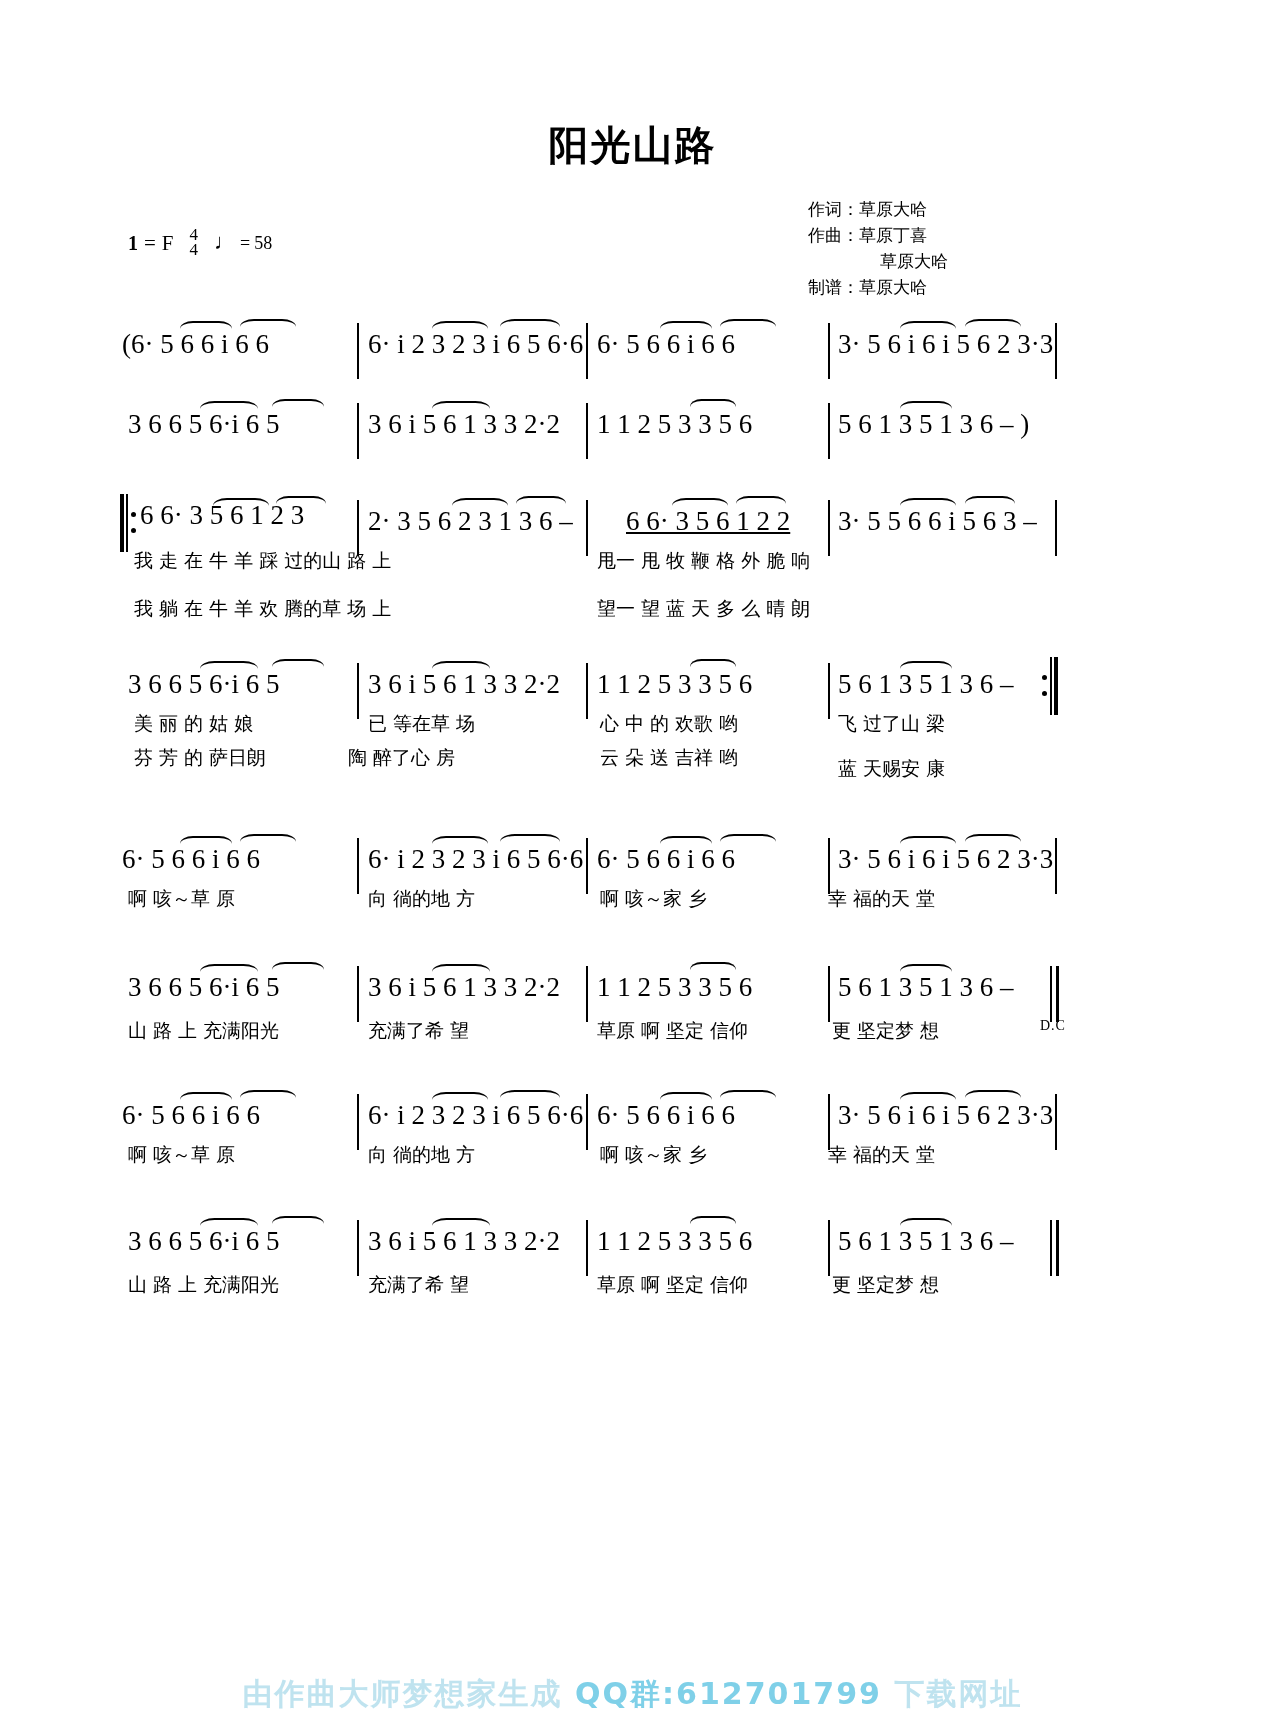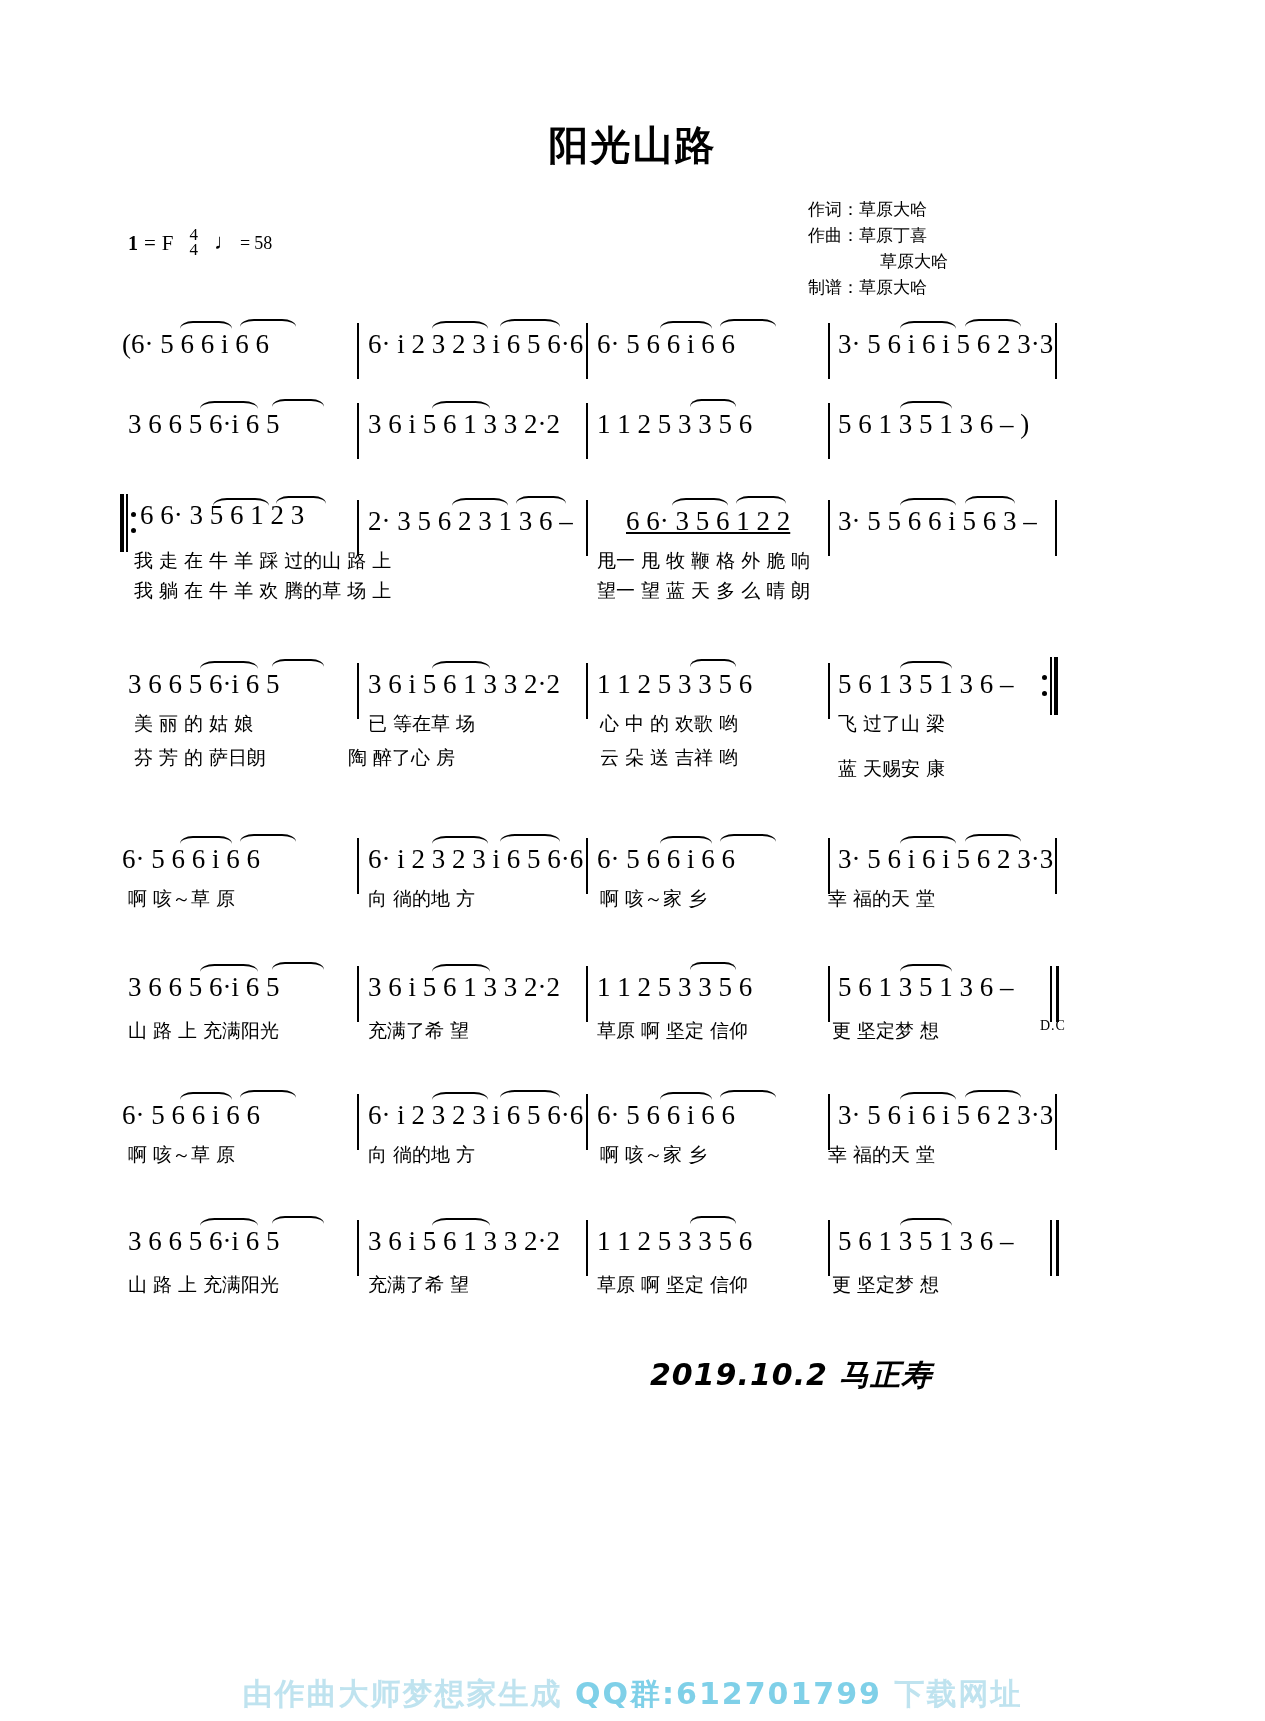--- a/index.html
+++ b/index.html
@@ -227,21 +227,21 @@
       <div class="bar tall" style="left:586px;top:8px;"></div>
       <div class="cell notes" style="left:626px;top:14px;text-decoration:underline;">6 6·   3 5 6  1 2 2</div>
       <div class="bar tall" style="left:828px;top:8px;"></div>
       <div class="cell notes" style="left:838px;top:14px;">3·  5 5 6 6 i 5 6 3 –</div>
       <div class="bar tall" style="left:1055px;top:8px;"></div>
     </div>
     <div class="lyricline" style="top:6px;">
       <div class="cell lyr" style="left:134px;top:0;">我 走 在 牛   羊 踩   过的山 路  上</div>
       <div class="cell lyr" style="left:597px;top:0;">甩一 甩 牧    鞭  格  外 脆    响</div>
     </div>
-    <div class="lyricline" style="top:2px;text-decoration:underline;">
+    <div class="lyricline" style="top:20px;text-decoration:underline;">
       <div class="cell lyr" style="left:134px;top:0;">我 躺 在 牛   羊 欢   腾的草 场  上</div>
       <div class="cell lyr" style="left:597px;top:0;">望一 望 蓝    天  多  么 晴    朗</div>
     </div>
   </div>
 
   <div class="system" style="top:655px;">
     <div class="noteline">
       <div class="slur" style="left:200px;top:6px;width:58px;"></div>
       <div class="slur" style="left:272px;top:4px;width:52px;"></div>
       <div class="slur" style="left:432px;top:6px;width:58px;"></div>
@@ -374,21 +374,20 @@
       <div class="dblbar" style="left:1050px;top:8px;"></div>
     </div>
     <div class="lyricline" style="top:10px;">
       <div class="cell lyr" style="left:128px;top:0;">山 路 上   充满阳光</div>
       <div class="cell lyr" style="left:368px;top:0;">充满了希    望</div>
       <div class="cell lyr" style="left:597px;top:0;">草原  啊  坚定  信仰</div>
       <div class="cell lyr" style="left:832px;top:0;">更 坚定梦     想</div>
     </div>
   </div>
 
-  <div class="signature" style="left:650px;top:1355px;">2019.10.2  马正寿</div>
 
   <div class="footer">
     <span>由作曲大师梦想家生成</span>
     <span class="accent">QQ群:612701799</span>
     <span>下载网址</span>
   </div>
 
 </div>
 
 </body></html>

